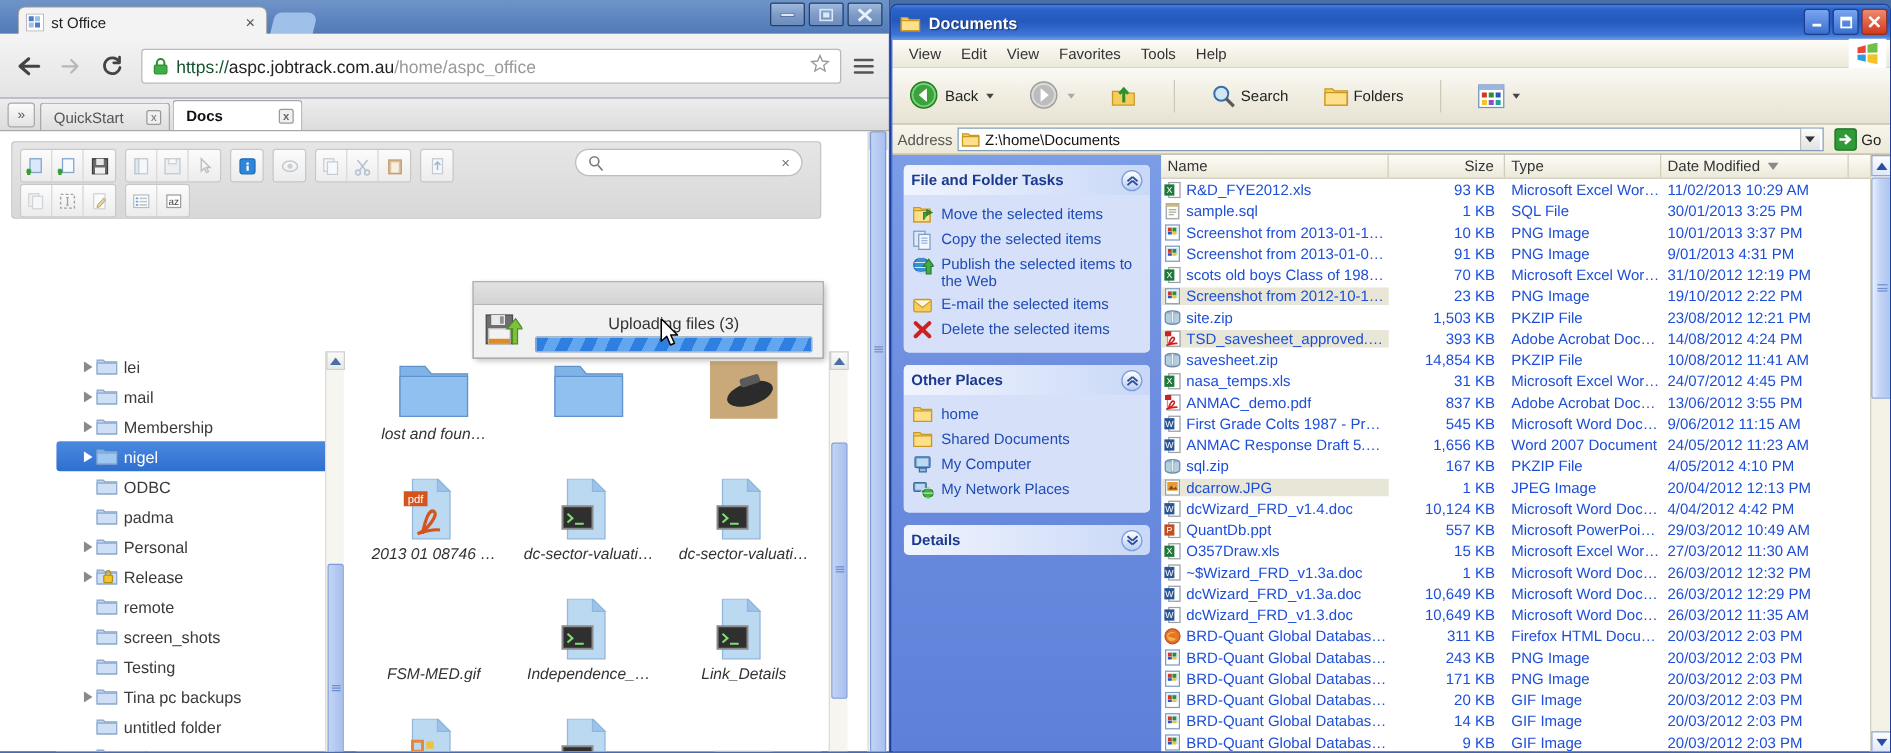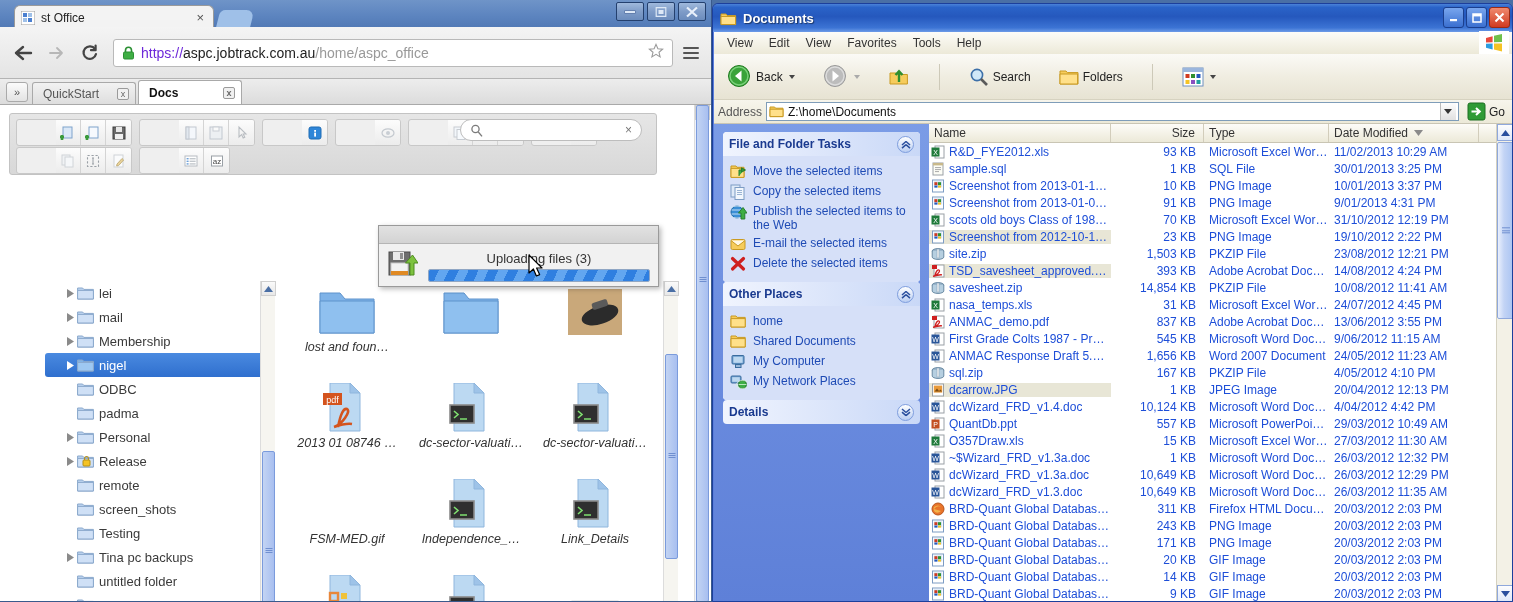--- a/index.html
+++ b/index.html
@@ -55,21 +55,21 @@
     border-bottom:1px solid #b4b4b4;
     display:flex; align-items:center; padding:0 10px; gap:7px;
   }
   .nav-btn { width:26px; height:26px; display:flex; align-items:center; justify-content:center; cursor:pointer; }
   .omnibox {
     flex:1; height:28px; background:#fff; border:1px solid #b9b9b9; border-radius:3px;
     display:flex; align-items:center; padding:0 8px; gap:6px; margin-left:4px; cursor:text;
   }
   .lockicon { width:13px; height:14px; flex:0 0 auto; }
   .urltext { font-size:14px; color:#999; white-space:nowrap; overflow:hidden; }
-  .urltext .scheme { color:#6d28d9; }
+  .urltext .scheme { color:#14532d; }
   .urltext .host { color:#222; }
   .star { margin-left:auto; cursor:pointer; }
   .menu-btn { width:22px; height:26px; display:flex; flex-direction:column; justify-content:center; gap:3px; cursor:pointer; padding:0 3px; }
   .menu-btn i { display:block; height:2px; background:#555; border-radius:1px; }
 
   
   .app-tabbar {
     position:absolute; left:0; top:79px; width:712px; height:26px;
     background:linear-gradient(to bottom,#ededed,#dcdcdc);
     border-bottom:1px solid #a9a9a9; display:flex; align-items:flex-end; padding-left:4px;
@@ -91,21 +91,21 @@
     font-size:9px; line-height:10px; text-align:center; color:#666; background:#f0f0f0; cursor:pointer;
   }
 
   
   .app-body { position:absolute; left:0; top:105px; width:712px; height:497px; background:#fff; overflow:hidden; }
   .app-toolbar {
     position:absolute; left:9px; top:8px; width:648px; height:62px;
     background:linear-gradient(to bottom,#e6e6e6,#d8d8d8); border:1px solid #c3c3c3; border-radius:3px;
   }
   .tb-row { position:absolute; left:6px; display:flex; gap:0px; align-items:center; }
-  .tb-group { display:flex; border:1px solid #c8c8c8; border-radius:3px; overflow:hidden; margin-right:7px; background:#efefef;padding-left:39px; }
+  .tb-group { display:flex; border:1px solid #c8c8c8; border-radius:3px; overflow:hidden; margin-right:7px; background:#efefef; }
   .tb-btn {
     width:25px; height:25px; display:flex; align-items:center; justify-content:center;
     background:linear-gradient(to bottom,#fcfcfc,#ececec); border-right:1px solid #d4d4d4; cursor:pointer;
   }
   .tb-btn:last-child { border-right:none; }
   .tb-search {
     position:absolute; right:14px; top:5px; width:182px; height:22px; background:#fff;
     border:1px solid #bdbdbd; border-radius:11px; display:flex; align-items:center; padding:0 9px; cursor:text;
   }
   .tb-search .sx { margin-left:auto; color:#777; font-size:12px; cursor:pointer; }
@@ -187,21 +187,21 @@
   .addr-drop { width:16px; height:17px; background:linear-gradient(to bottom,#fdfdfd,#e1e1e1); border-left:1px solid #bbb;
     display:flex; align-items:center; justify-content:center; margin-left:auto; cursor:pointer; }
   .go-btn { display:flex; align-items:center; gap:3px; padding:0 4px; cursor:pointer; color:#222; }
 
   .exp-content { position:absolute; left:1px; top:120px; width:799px; height:478px; background:#6d8ee0; overflow:hidden; }
   .exp-sidebar {
     position:absolute; left:0; top:0; width:215px; height:478px;
     background:linear-gradient(to bottom,#7b9ce6 0%, #6d8ee0 40%, #5e80d8 100%);
     padding:8px 9px 0 9px;
   }
-  .panel { background:#fff; border-radius:4px; overflow:hidden; }
+  .panel { background:#fff; border-radius:4px; margin-bottom:10px; overflow:hidden; }
   .panel-head {
     height:24px; background:linear-gradient(to right,#f0f4fe 0%, #c9d8f7 100%);
     display:flex; align-items:center; padding:0 6px; font-weight:bold; font-size:12px; color:#1a3a8f;
   }
   .panel-chev {
     margin-left:auto; width:17px; height:17px; border-radius:50%;
     background:linear-gradient(to bottom,#ffffff,#b9cdf2); border:1px solid #7e9ddd;
     display:flex; align-items:center; justify-content:center; cursor:pointer;
   }
   .panel-body { background:#d6e0f8; padding:6px 7px 8px 7px; }

